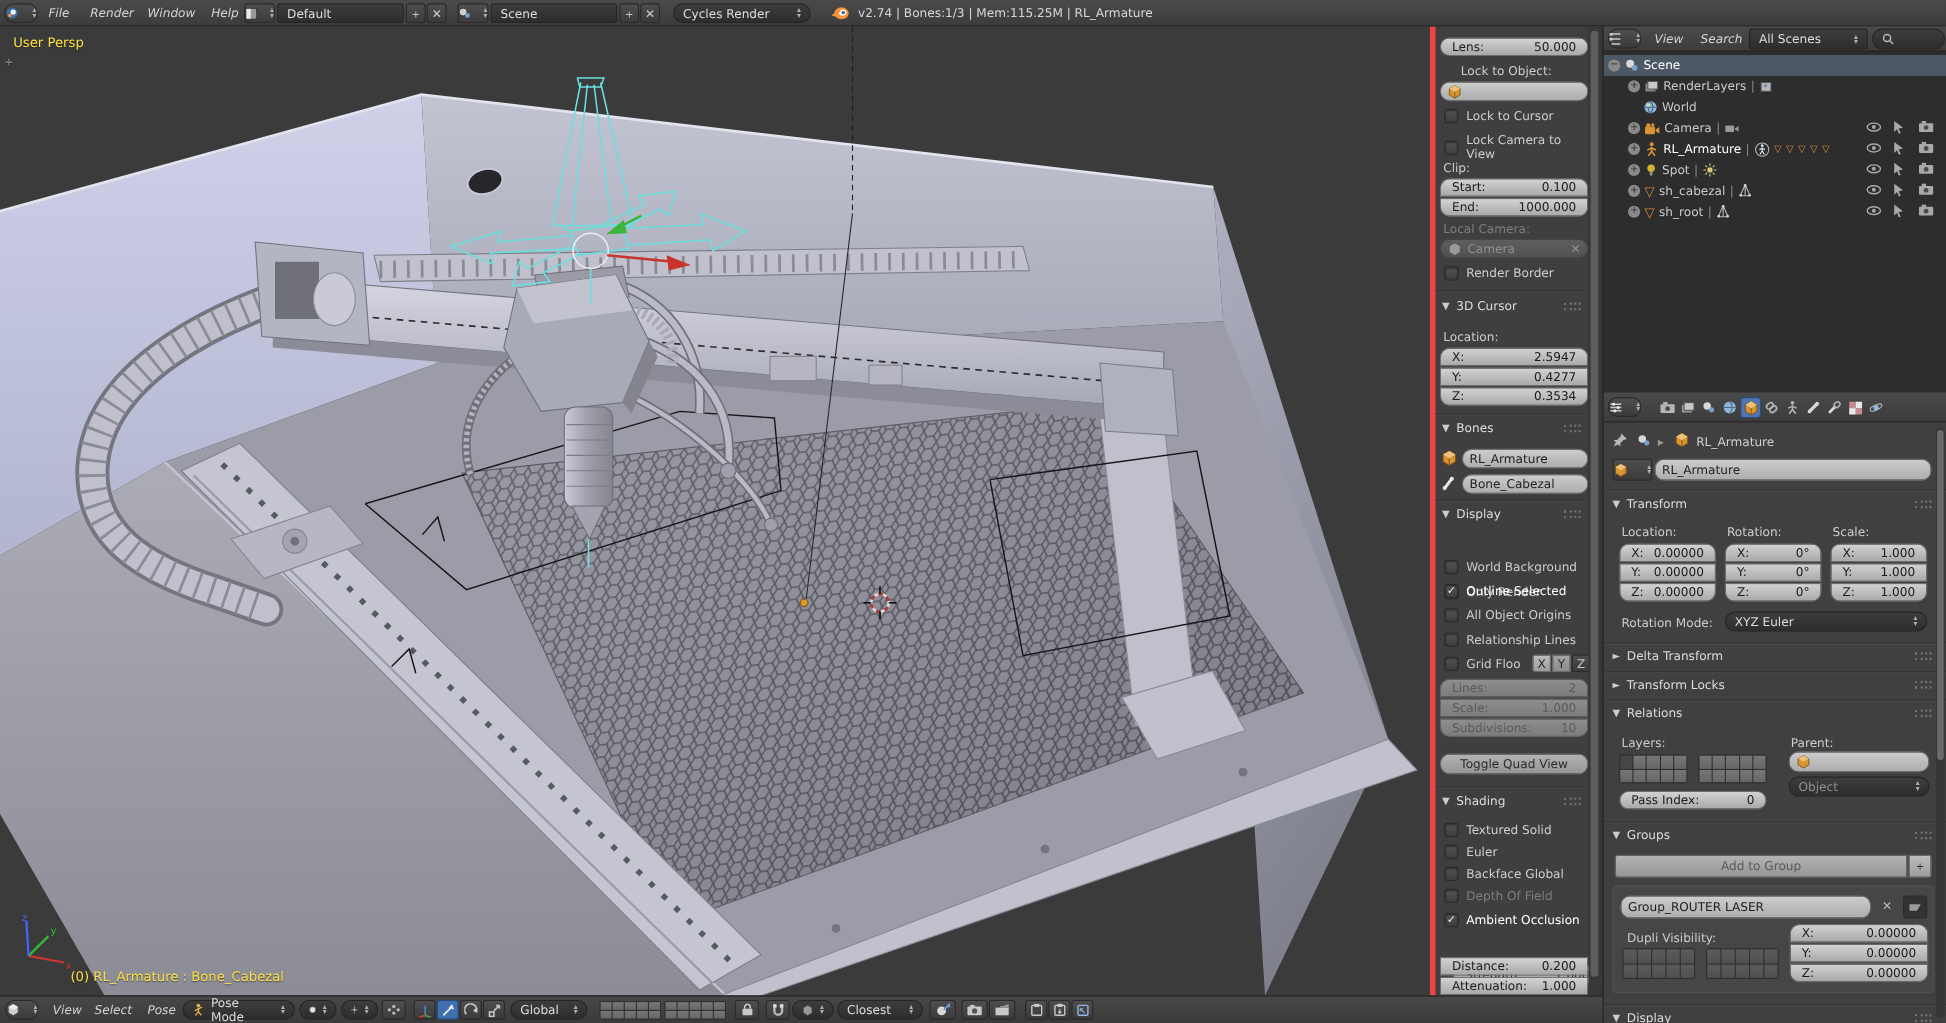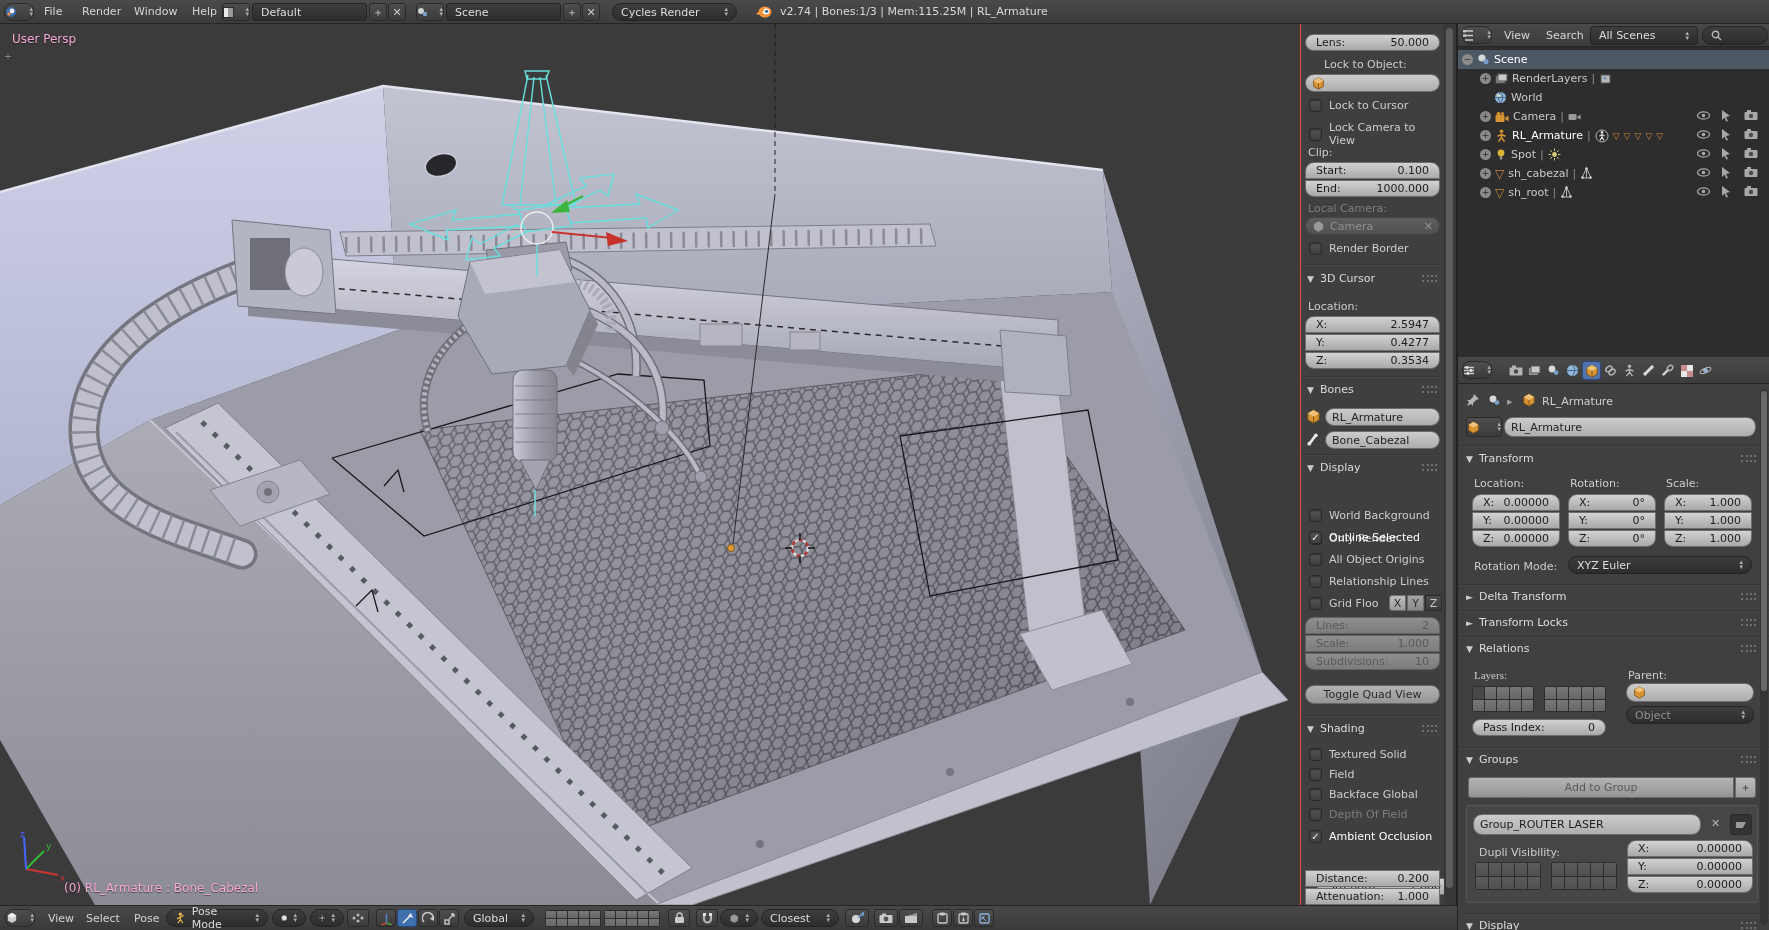--- a/index.html
+++ b/index.html
@@ -2,21 +2,21 @@
 <html><head>
 <meta charset="utf-8">
 <style>
   * { margin:0; padding:0; box-sizing:border-box; }
   html,body { width:1769px; height:930px; overflow:hidden; background:#3b3b3b;
     font-family:"DejaVu Sans","Liberation Sans",sans-serif; font-size:11px; color:#cccccc; }
   .abs { position:absolute; }
   
   .hbar { position:absolute; background:linear-gradient(#4a4a4a,#3c3c3c); border-bottom:1px solid #242424; }
   .bbar { position:absolute; background:linear-gradient(#484848,#3a3a3a); border-top:1px solid #262626; }
-  .menu-txt { color:#d4d4d4; padding:0 6px; line-height:24px; cursor:default; }
+  .menu-txt { color:#d4d4d4; padding:0 6px; line-height:24px; cursor:default;font-style:italic; }
   
   .pill { position:absolute; display:flex; align-items:center; justify-content:space-between;
     height:17px; padding:0 10px; border-radius:9px; border:1px solid #6d6d6d;
     background:linear-gradient(#d2d2d2,#a9a9a9); color:#1b1b1b; }
   .pill .lab{ white-space:nowrap; } .pill .val{ white-space:nowrap; }
   .pill.gt { border-radius:9px 9px 0 0; } .pill.gm { border-radius:0; } .pill.gb { border-radius:0 0 9px 9px; }
   .pill.gray { background:linear-gradient(#8e8e8e,#7c7c7c); color:#5a5a5a; border-color:#636363; }
   .fieldl { position:absolute; display:flex; align-items:center; gap:5px; height:18px; padding:0 6px;
     border-radius:9px; border:1px solid #6d6d6d; background:linear-gradient(#cccccc,#adadad); color:#222; }
   .fieldl.gray { background:linear-gradient(#5e5e5e,#515151); color:#909090; border-color:#454545; }
@@ -51,21 +51,21 @@
   .orow.sel { background:#4c5864; color:#fff; }
   .orow .exp { width:11px; height:11px; border-radius:50%; background:#8a8a8a; color:#2c2c2c;
     font-size:9px; line-height:10px; text-align:center; flex:0 0 11px; }
   .tri-or { color:#cf8a3a; font-size:9px; }
   .ctl { position:absolute; top:2px; }
   svg.ic { display:block; }
   
   .tab { position:absolute; top:4px; width:19px; height:19px; display:flex; align-items:center; justify-content:center; border-radius:3px; }
   .tab.active { background:#4f74b0; border:1px solid #2d4a7e; }
   
-  .vptxt { position:absolute; color:#f9a8d4; font-size:12px; text-shadow:0 1px 1px rgba(0,0,0,.5); }
+  .vptxt { position:absolute; color:#fde047; font-size:12px; text-shadow:0 1px 1px rgba(0,0,0,.5); }
 </style>
 </head>
 <body>
 
 <div class="hbar" style="left:0;top:0;width:1769px;height:24px;">
   <div class="abs sqbtn" style="left:4px;top:3px;width:30px;height:18px;border-radius:8px;">
     <svg class="ic" width="12" height="12" viewBox="0 0 12 12">
         <circle cx="6" cy="6" r="5" fill="#3d6ba8"></circle>
         <circle cx="7" cy="5" r="2.4" fill="#f0f0f0"></circle>
         <circle cx="4" cy="8" r="1.6" fill="#f5933c"></circle>
@@ -281,21 +281,21 @@
     <line x1="12" y1="40" x2="44" y2="46" stroke="#c33" stroke-width="2"></line>
     <line x1="12" y1="40" x2="30" y2="22" stroke="#3b3" stroke-width="2"></line>
     <line x1="12" y1="40" x2="10" y2="8" stroke="#46f" stroke-width="2"></line>
     <text x="6" y="8" fill="#46f" font-size="9">z</text>
       <text x="32" y="20" fill="#3b3" font-size="9">y</text>
       <text x="46" y="52" fill="#c33" font-size="9">x</text>
   </svg>
   <span class="vptxt" style="left:64px;bottom:10px;">(0) RL_Armature : Bone_Cabezal</span>
 
   
-  <div class="abs" style="left:1300px;top:0;width:143px;height:881px;background:#3f3f3f;border-left:1px solid #ef4444;">
+  <div class="abs" style="left:1300px;top:0;width:143px;height:881px;background:#3f3f3f;border-left:5px solid #ef4444;">
     <div class="pill" style="left:4px;top:10px;width:135px;">
       <span class="lab">Lens:</span>
         <span class="val">50.000</span>
     </div>
     <span class="abs" style="left:7px;top:34px;margin-left:16px;">Lock to Object:</span>
     <div class="fieldl" style="left:4px;top:50px;width:135px;">
       <svg class="ic" width="13" height="13" viewBox="0 0 16 16">
           <path d="M8 1l6 3.5v7L8 15l-6-3.5v-7z" fill="#d89433" stroke="#7a5418"></path>
           <path d="M8 1l6 3.5L8 8 2 4.5z" fill="#eec27d"></path>
           <path d="M8 8v7" stroke="#7a5418"></path>
@@ -422,21 +422,21 @@
         <span class="tri">▼</span>
         <span>Shading</span>
       </div>
     <div class="grip" style="right:6px;top:701px;"></div>
     <div class="chkrow" style="left:8px;top:724px;">
         <span class="chk"></span>
         <span class="lbl">Textured Solid</span>
       </div>
     <div class="chkrow" style="left:8px;top:744px;">
         <span class="chk"></span>
-        <span class="lbl">Field</span>
+        <span class="lbl">Euler</span>
       </div>
     <div class="chkrow" style="left:8px;top:764px;">
         <span class="chk"></span>
         <span class="lbl">Backface Global</span>
       </div>
     <div class="chkrow dis" style="left:8px;top:784px;">
         <span class="chk"></span>
         <span class="lbl">Depth Of Field</span>
       </div>
     <div class="chkrow on" style="left:8px;top:806px;">
@@ -1045,21 +1045,21 @@
         <span class="tri">►</span>
         <span>Transform Locks</span>
       </div>
     <div class="grip" style="right:14px;top:262px;"></div>
     <div class="sep" style="top:279px;"></div>
     <div class="phead" style="left:8px;top:285px;">
         <span class="tri">▼</span>
         <span>Relations</span>
       </div>
     <div class="grip" style="right:14px;top:288px;"></div>
-    <span class="abs" style="left:16px;top:312px;font-family:Liberation Serif, serif;">Layers:</span>
+    <span class="abs" style="left:16px;top:312px;">Layers:</span>
     <span class="abs" style="left:170px;top:312px;">Parent:</span>
     <div class="lgrid" style="left:14px;top:329px;width:62px;height:26px;">
       <span class="c on"></span>
         <span class="c"></span>
         <span class="c"></span>
         <span class="c"></span>
         <span class="c"></span>
       <span class="c"></span>
         <span class="c"></span>
         <span class="c"></span>

